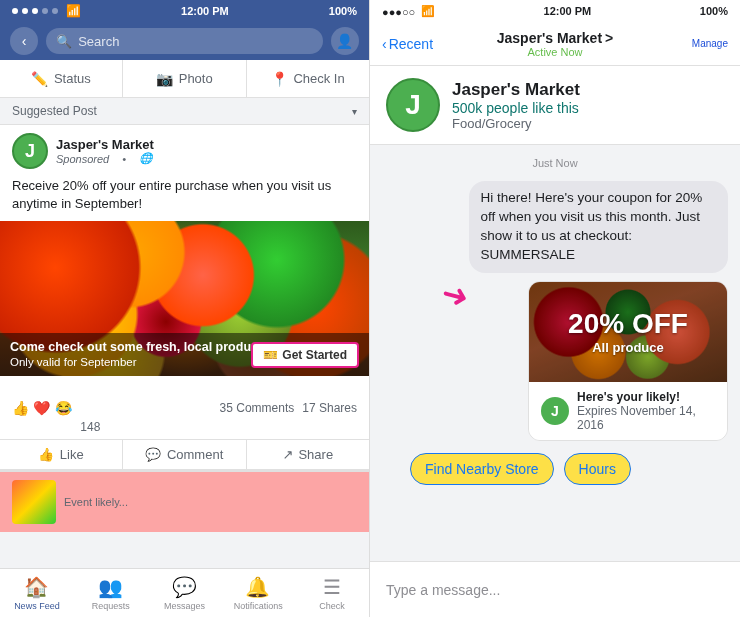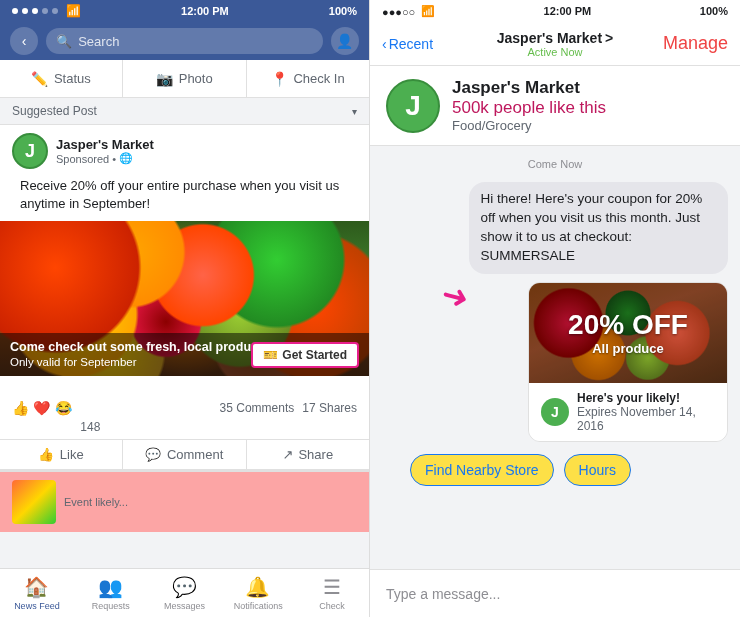--- a/index.html
+++ b/index.html
@@ -125,23 +125,23 @@
     .post-avatar {
       width: 36px; height: 36px;
       border-radius: 50%;
       background: #4CAF50;
       display: flex; align-items: center; justify-content: center;
       color: white; font-size: 18px; font-weight: bold; flex-shrink: 0;
       border: 2px solid #388e3c;
     }
     .post-meta { flex: 1; }
     .post-name { font-size: 13px; font-weight: 700; color: #1c1e21; }
-    .post-sub { font-size: 11px; color: #606770; display: flex; align-items: center; gap: 3px; }
+    .post-sub { font-size: 11px; color: #606770; display: flex; align-items: center; gap: 13px; font-style: italic; }
     .post-text {
-      padding: 0 20px 8px;
+      padding: 0 12px 8px;
       font-size: 13px;
       color: #1c1e21;
       line-height: 1.4;
     }
 
     
     .post-image-container {
       position: relative;
       width: 100%;
       height: 155px;
@@ -312,22 +312,22 @@
       font-weight: 700;
       color: #1c1e21;
       display: flex; align-items: center; gap: 3px;
     }
     .nav-center-sub {
       font-size: 11px;
       color: #65bd4c;
     }
     .manage-link {
       margin-left: auto;
-      color: #ef4444;
-      font-size: 18px;
+      color: #1d4ed8;
+      font-size: 10px;
       cursor: pointer;
     }
 
     
     .page-header {
       background: white;
       padding: 12px 16px;
       display: flex;
       align-items: center;
       gap: 12px;
@@ -336,21 +336,21 @@
     .page-logo {
       width: 54px; height: 54px;
       border-radius: 50%;
       background: #4CAF50;
       display: flex; align-items: center; justify-content: center;
       color: white; font-size: 28px; font-weight: bold;
       border: 2px solid #388e3c; flex-shrink: 0;
     }
     .page-info { flex: 1; }
     .page-name { font-size: 17px; font-weight: 700; color: #1c1e21; }
-    .page-likes { font-size: 17px; color: #be185d; }
+    .page-likes { font-size: 14px; color: #0f766e; }
     .page-cat { font-size: 13px; color: #606770; }
 
     
     .chat-area {
       flex: 1;
       padding: 8px 12px;
       overflow: hidden;
       display: flex;
       flex-direction: column;
       gap: 8px;
@@ -456,21 +456,21 @@
       color: #1877f2;
       background: #fde047;
       cursor: pointer;
       font-weight: 500;
     }
 
     
     .message-input-bar {
       background: white;
       border-top: 1px solid #e0e0e0;
-      height: 48px;
+      height: 56px;
       display: flex;
       align-items: center;
       padding: 0 16px;
     }
     .message-placeholder {
       font-size: 14px;
       color: #8e8e93;
     }
 
     
@@ -671,21 +671,21 @@
     </div>
     <div class="page-info">
       <div class="page-name">Jasper's Market</div>
       <div class="page-likes">500k people like this</div>
       <div class="page-cat">Food/Grocery</div>
     </div>
   </div>
 
   <div class="chat-area">
 
-    <div class="timestamp">Come Now</div>
+    <div class="timestamp">Just Now</div>
 
     <div class="chat-bubble">Hi there! Here's your coupon for 20% off when you visit us this month. Just show it to us at checkout: SUMMERSALE</div>
 
     <div class="arrow-container" style="display:flex;justify-content:flex-end;position:relative;">
 
       <div style="position:absolute;left:60px;top:-5px;font-size:32px;color:#e91e8c;transform:rotate(15deg);">
         ➜
       </div>
       <div class="coupon-card">
         <div class="coupon-image">

